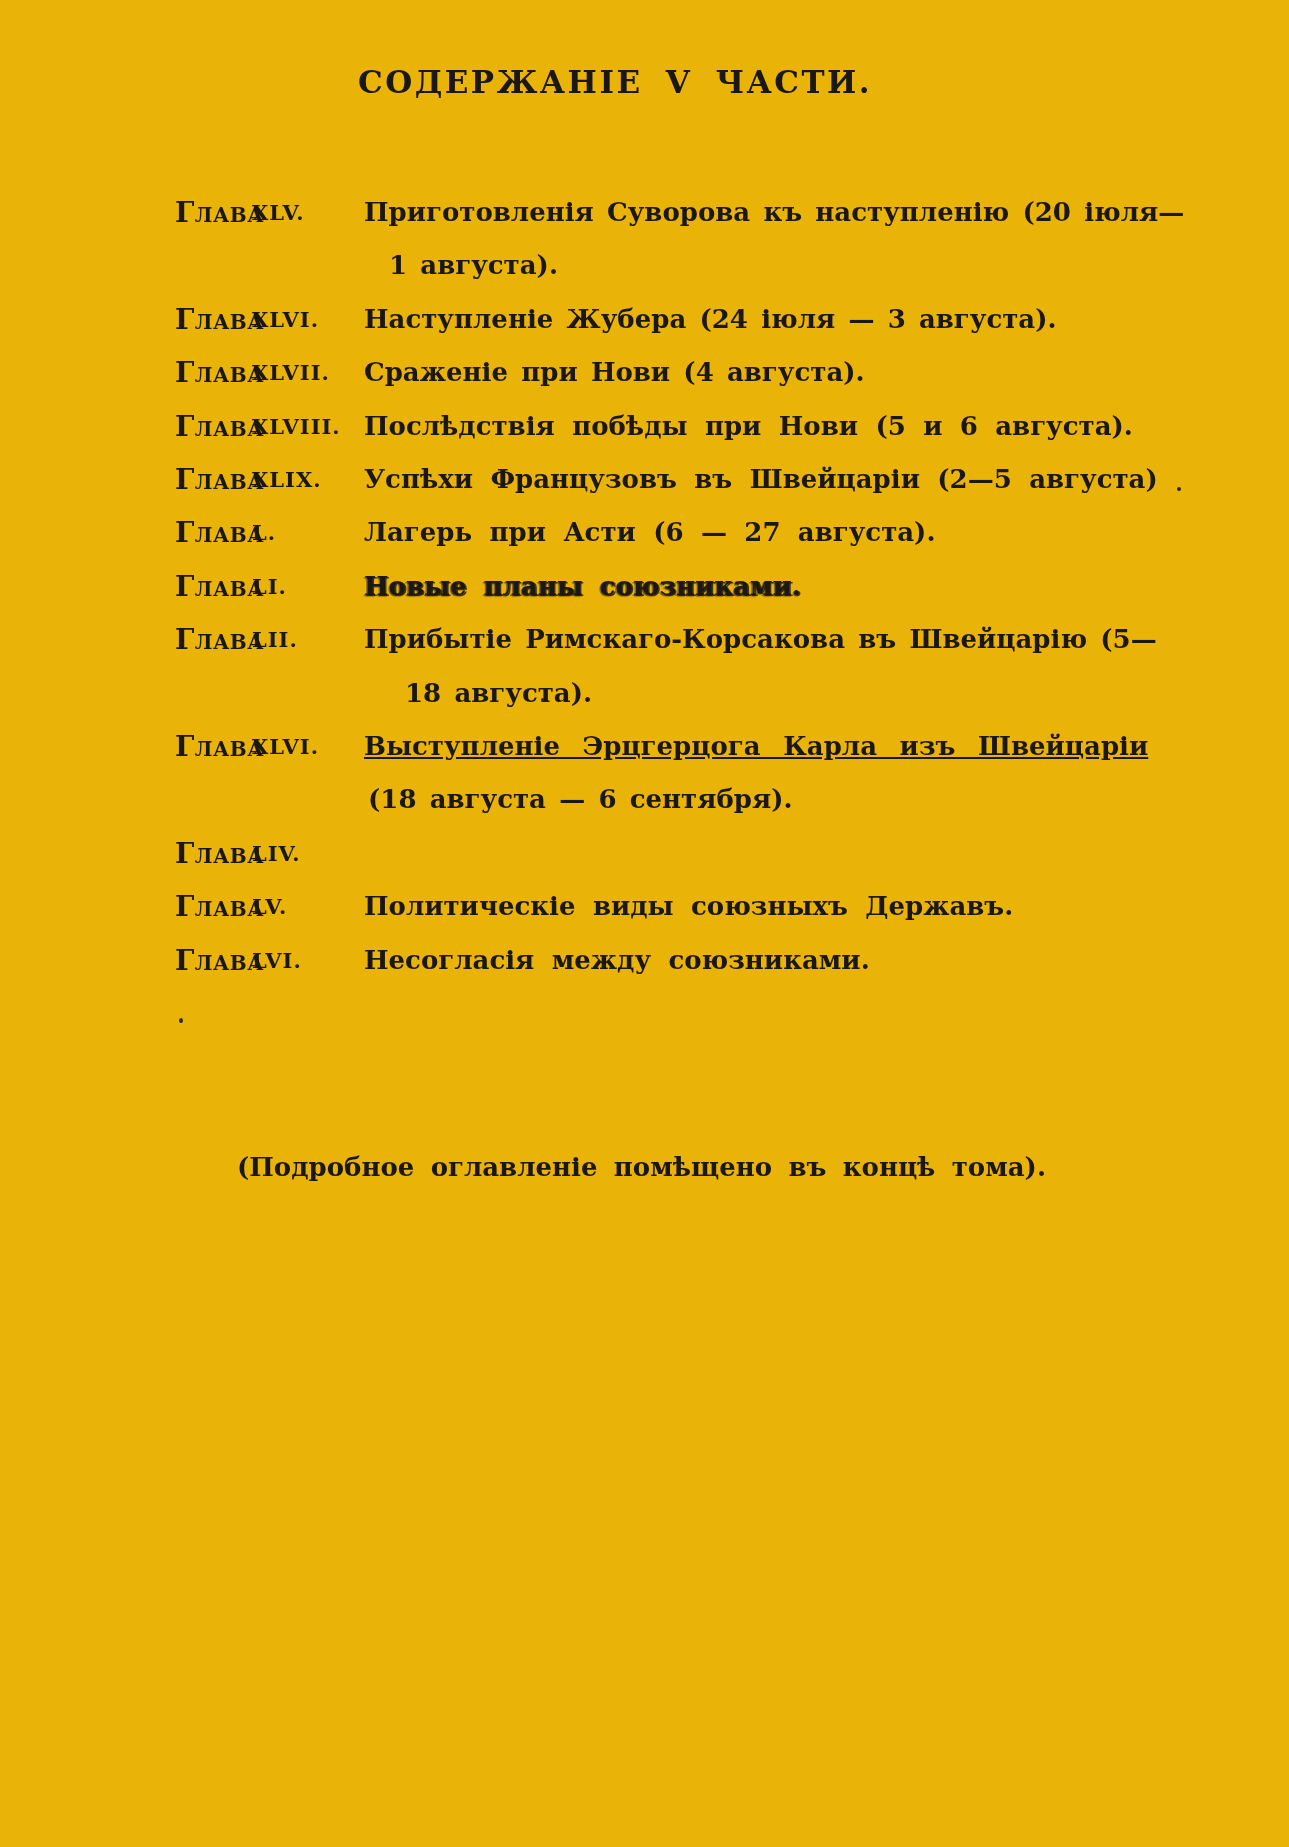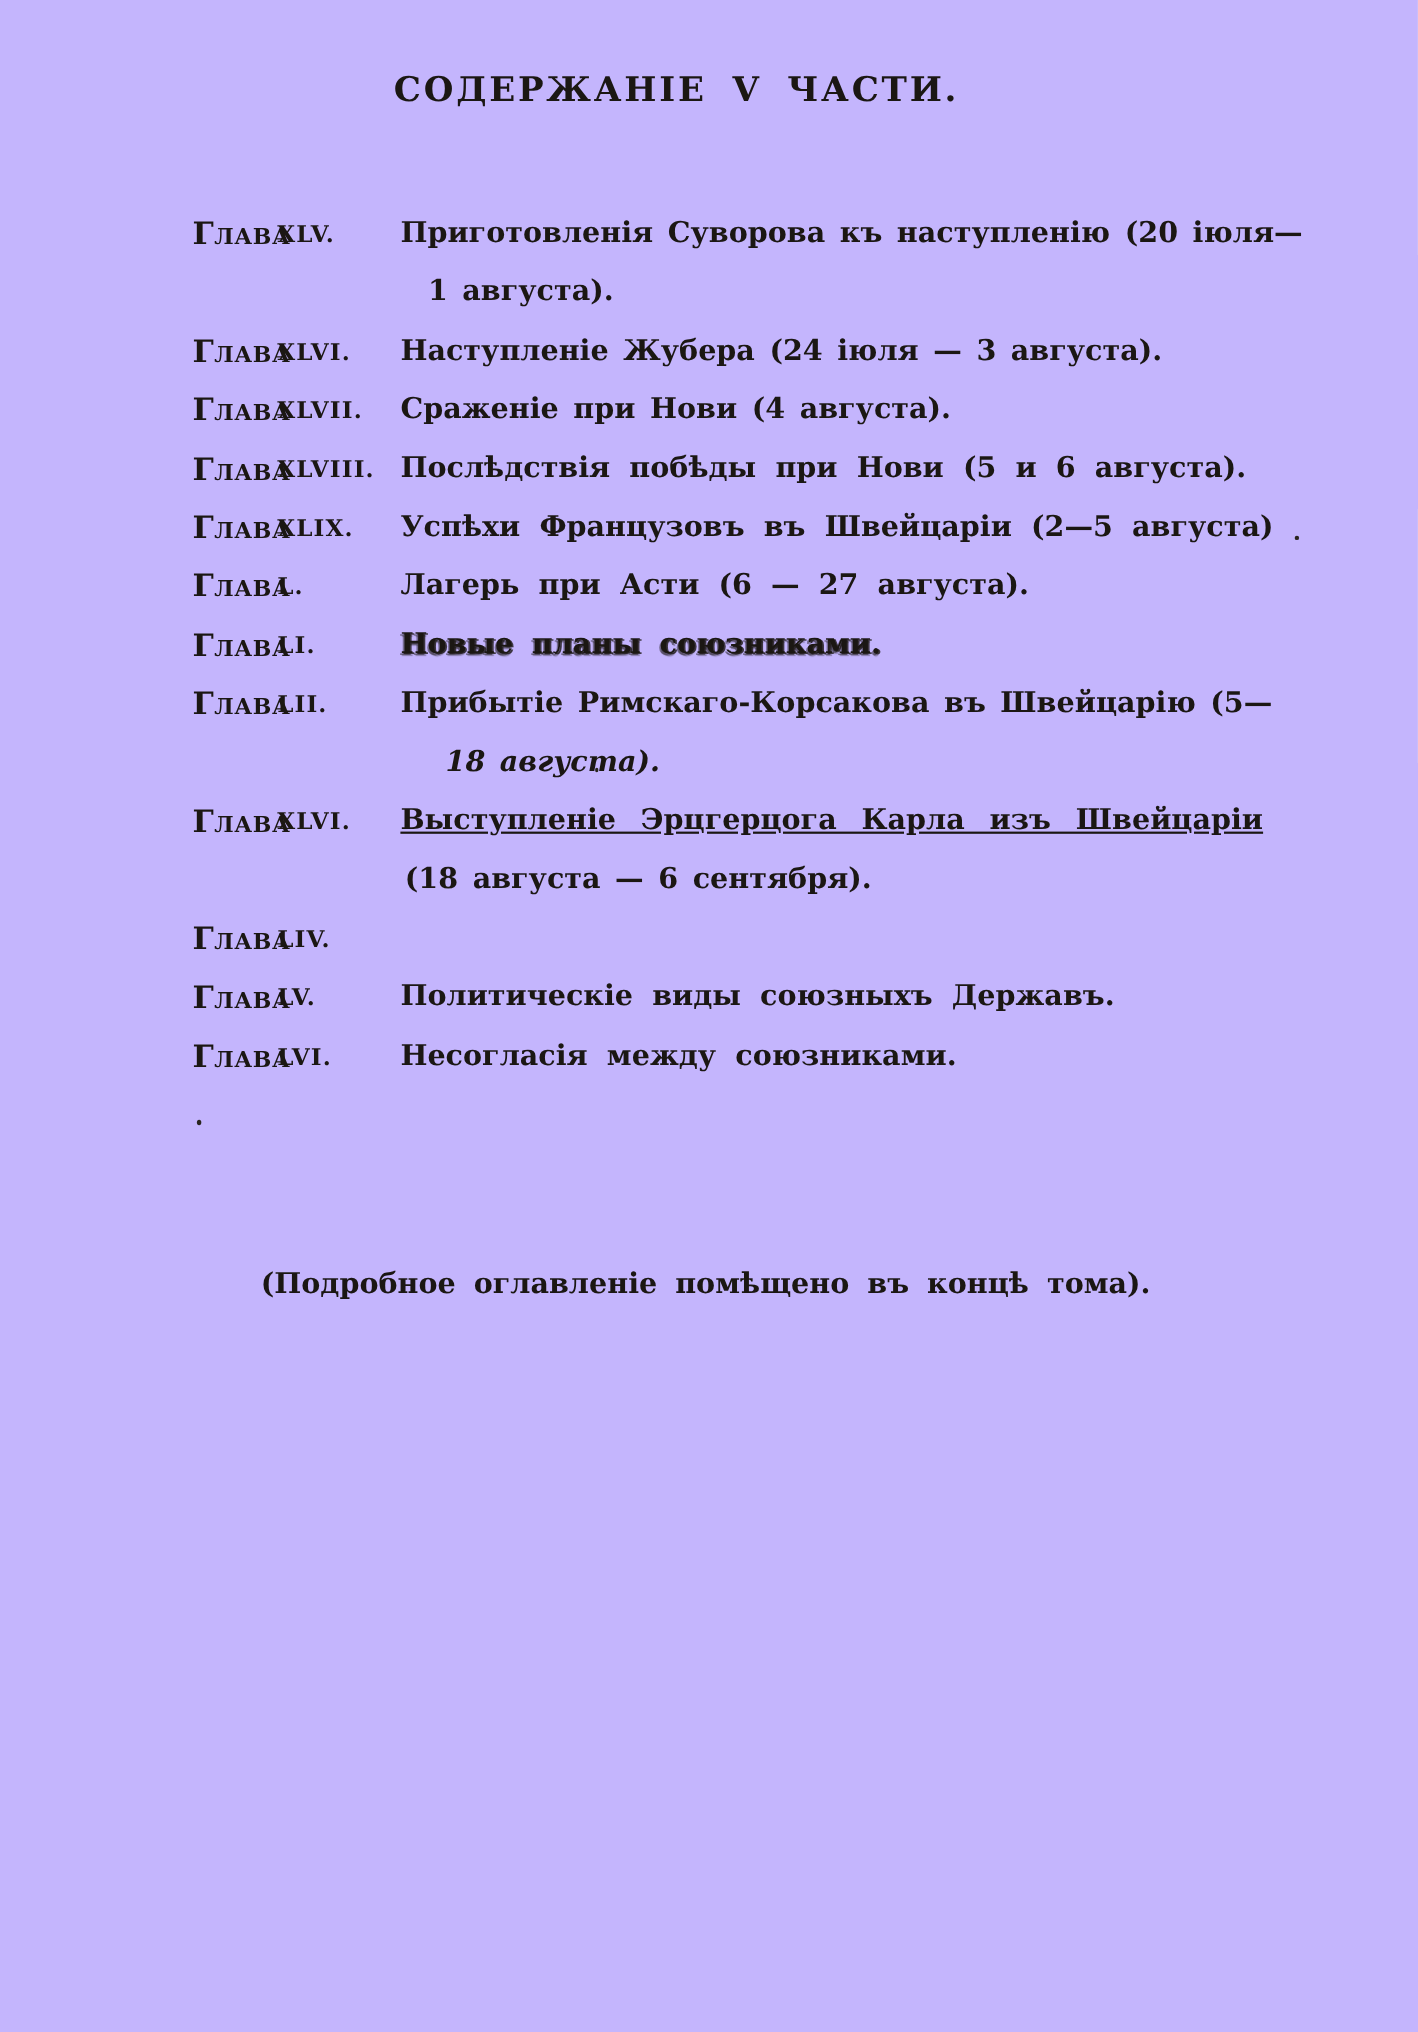--- a/index.html
+++ b/index.html
@@ -2,21 +2,21 @@
 <html><head>
 <meta charset="utf-8">
 <style>
   html, body { margin: 0; padding: 0; }
   body { background: #e8e8e8; }
   .page {
     position: relative;
     width: 1289px;
     height: 1847px;
     margin: 0 auto;
-    background: #c4b5fd;
+    background: #eab308;
     color: #1b1713;
     font-family: "DejaVu Serif", serif;
     font-weight: 700;
     overflow: hidden;
   }
   .page-title {
     position: absolute;
     top: 64px;
     left: 358px;
     font-size: 31px;
@@ -49,21 +49,21 @@
     text-align: left;
     font-size: 21px;
     letter-spacing: 1px;
     align-self: baseline;
     white-space: nowrap;
   }
   .chap-text { }
   .t-line { word-spacing: 0.16em; white-space: nowrap; }
   
   .e1 .t-line + .t-line { padding-left: 25px; }
-  .e8 .t-line + .t-line { padding-left: 41px; font-style: italic; }
+  .e8 .t-line + .t-line { padding-left: 41px; }
   .e9 .t-line + .t-line { padding-left: 4px; }
   .e4 .t-line, .e5 .t-line, .e6 .t-line, .e11 .t-line, .e12 .t-line { word-spacing: 0.32em; }
   .e9 .t-line:first-child { word-spacing: 0.52em; text-decoration: underline; }
   .e10 .t-line { word-spacing: 0.12em; }
   .e7 .t-line {
     word-spacing: 0.3em;
     text-shadow: 1.6px 0.6px 0 rgba(27,23,19,0.8),
                  -1.4px 1.4px 0 rgba(27,23,19,0.45),
                  0 2px 1px rgba(27,23,19,0.35);
     filter: blur(0.3px);

